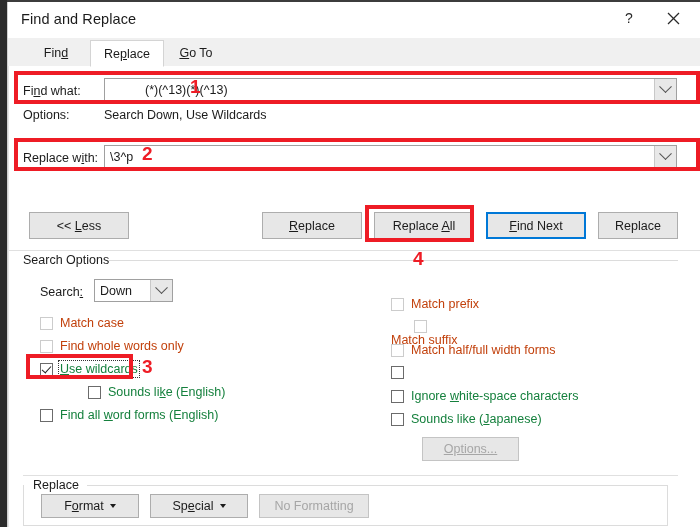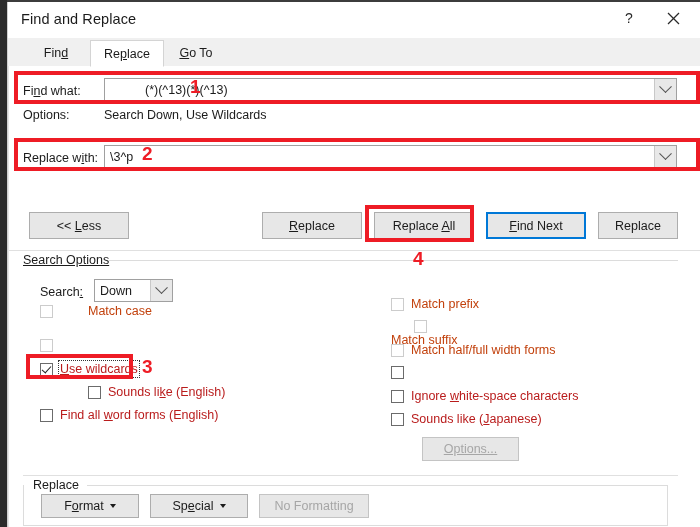--- a/index.html
+++ b/index.html
@@ -185,21 +185,21 @@
   .cb-row.dis .cb-lab { color: #c2410c; }
   .cbox.checked::after {
     content: "";
     position: absolute;
     left: 3px; top: 0px;
     width: 4px; height: 8px;
     border-right: 1.7px solid #222;
     border-bottom: 1.7px solid #222;
     transform: rotate(42deg);
   }
-  .cb-lab { color: #b91c1c; }
+  .cb-lab { color: #15803d; }
   .focus-dotted {
     outline: 1px dotted #333;
     outline-offset: 1px;
   }
 
   
   .group-line {
     position: absolute;
     height: 1px;
     background: #dcdcdc;
@@ -311,39 +311,40 @@
       </div>
 
       <div class="btn focused" style="left:477px; top:146px; width:100px; height:27px;">
         <span><u class="acc">F</u>ind Next</span>
       </div>
 
       <div class="btn" style="left:589px; top:146px; width:80px; height:27px;">Replace</div>
 
       <div class="sep-line" style="left:0px; top:184px; width:693px;"></div>
 
-      <div class="group-title" style="left:14px; top:187px;text-decoration:underline;">Search Options</div>
+      <div class="group-title" style="left:14px; top:187px;">Search Options</div>
       <div class="group-line" style="left:100px; top:194px; width:569px;"></div>
 
       <div class="lbl" style="left:31px; top:219px;">Search<u class="acc">:</u></div>
 
       <div class="combo" style="left:85px; top:213px; width:79px; height:23px;">
         <span class="val">Down</span>
         <span class="arrowbtn">
           <span class="chev"></span>
         </span>
       </div>
 
-      <div class="cb-row dis" style="left:31px; top:238px;gap:28px;">
+      <div class="cb-row dis" style="left:31px; top:250px;">
         <span class="cbox"></span>
         <span class="cb-lab">Match case</span>
       </div>
 
       <div class="cb-row dis" style="left:31px; top:273px;">
         <span class="cbox"></span>
+        <span class="cb-lab">Find whole words only</span>
       </div>
 
       <div class="cb-row" style="left:31px; top:296px;">
         <span class="cbox checked"></span>
         <span class="cb-lab focus-dotted"><u class="acc">U</u>se wildcards</span>
       </div>
 
       <div class="cb-row" style="left:31px; top:319px;padding-left:48px;">
         <span class="cbox"></span>
         <span class="cb-lab">Sounds li<u class="acc">k</u>e (English)</span>

